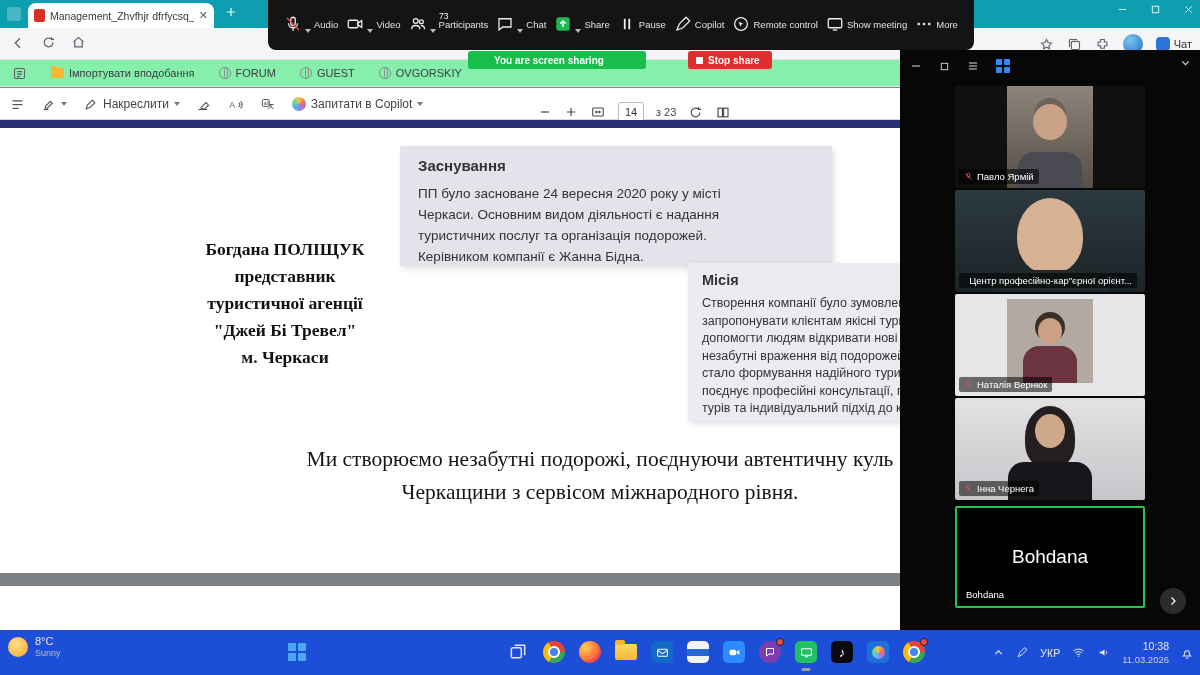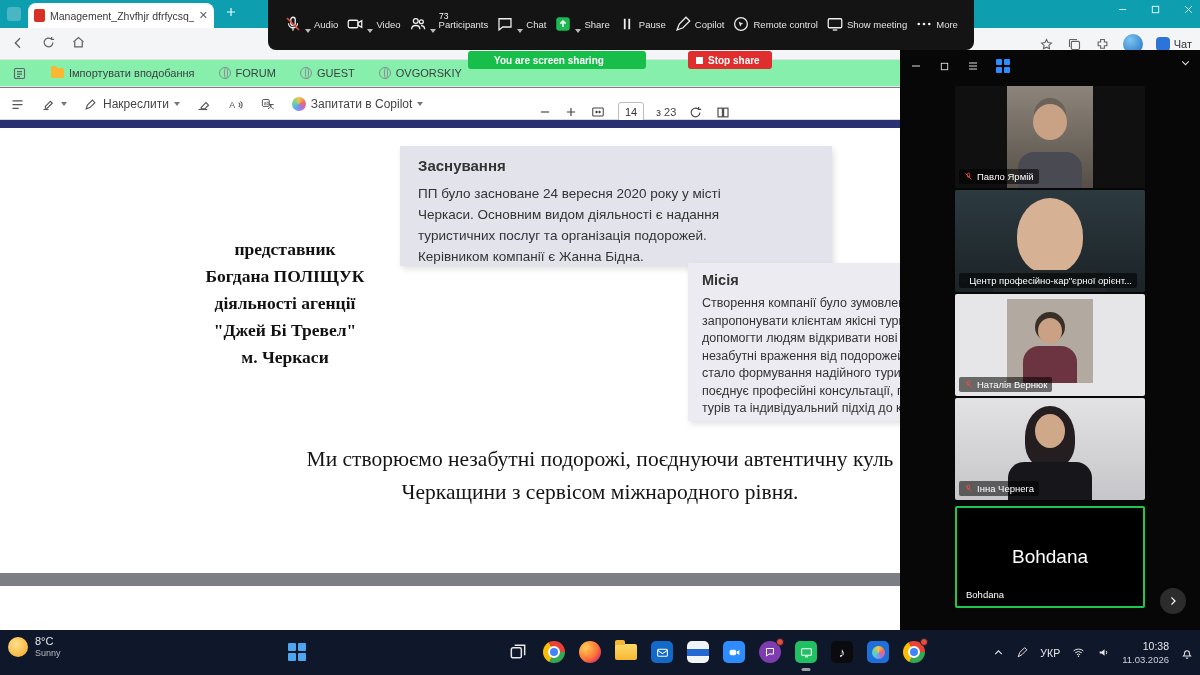--- a/index.html
+++ b/index.html
@@ -86,21 +86,21 @@
   .t1 .strip{position:absolute;left:52px;top:0;width:86px;height:100%;background:linear-gradient(#8d857b,#564f47)}
   .t2 .photo{background:linear-gradient(#2c3a40,#1b2327)}
   .t3 .photo{background:#e6e6e9}
   .t3 .inner{position:absolute;left:52px;top:5px;width:86px;height:84px;background:#b2aaa0}
   .t4 .photo{background:linear-gradient(#e2e2e4,#c6c6ca)}
   .t5{border:2px solid #1fc74f;background:#000}
   .bigname{position:absolute;inset:0;display:flex;align-items:center;justify-content:center;color:#fff;font-size:19px}
   .nextarrow{position:absolute;right:14px;top:538px;width:26px;height:26px;border-radius:50%;background:rgba(90,90,90,.45);display:flex;align-items:center;justify-content:center;color:#fff}
 
   
-  .taskbar{position:absolute;left:0;top:630px;width:1200px;height:45px;background:#0f172a;z-index:70}
+  .taskbar{position:absolute;left:0;top:630px;width:1200px;height:45px;background:#1d4ed8;z-index:70}
   .weather{position:absolute;left:8px;top:5px;display:flex;gap:7px;align-items:center;color:#e8e8e8}
   .sun{width:20px;height:20px;border-radius:50%;background:radial-gradient(circle at 40% 35%,#ffe08a,#f5a623)}
   .wtx1{font-size:11px;line-height:13px}
   .wtx2{font-size:9px;color:#b8bac2;line-height:11px}
   .startlogo{position:absolute;left:288px;top:13px;display:grid;grid-template-columns:8px 8px;grid-template-rows:8px 8px;gap:2px}
   .startlogo div{background:#4da7f0;border-radius:1px}
   .searchpill{position:absolute;left:320px;top:7px;width:178px;height:30px;border-radius:16px;background:#3a3c47;border:1px solid #51535e;display:flex;align-items:center;gap:8px;padding:0 5px 0 12px;color:#e6e6e6;font-size:12px}
   .pillimg{margin-left:auto;width:22px;height:22px;border-radius:50%;background:conic-gradient(#57c77b,#3b88e0,#e8c54b,#57c77b)}
   .apps{position:absolute;left:506px;top:10px;display:flex;gap:12px;align-items:center}
   .app{width:24px;height:24px;display:flex;align-items:center;justify-content:center;position:relative}
@@ -320,23 +320,23 @@
         </span>
     </div>
   </div>
 
   <div class="navyline"></div>
   <div class="page1"></div>
   <div class="pagegap"></div>
   <div class="page2"></div>
 
   <div class="speaker">
+    <div>Богдана ПОЛІЩУК</div>
     <div>представник</div>
-    <div>Богдана ПОЛІЩУК</div>
-    <div>діяльності агенції</div>
+    <div>туристичної агенції</div>
     <div>"Джей Бі Тревел"</div>
     <div>м. Черкаси</div>
   </div>
 
   <div class="fbox">
     <div class="btitle">Заснування</div>
     <div class="bline">ПП було засноване 24 вересня 2020 року у місті</div>
     <div class="bline">Черкаси. Основним видом діяльності є надання</div>
     <div class="bline">туристичних послуг та організація подорожей.</div>
     <div class="bline">Керівником компанії є Жанна Бідна.</div>

